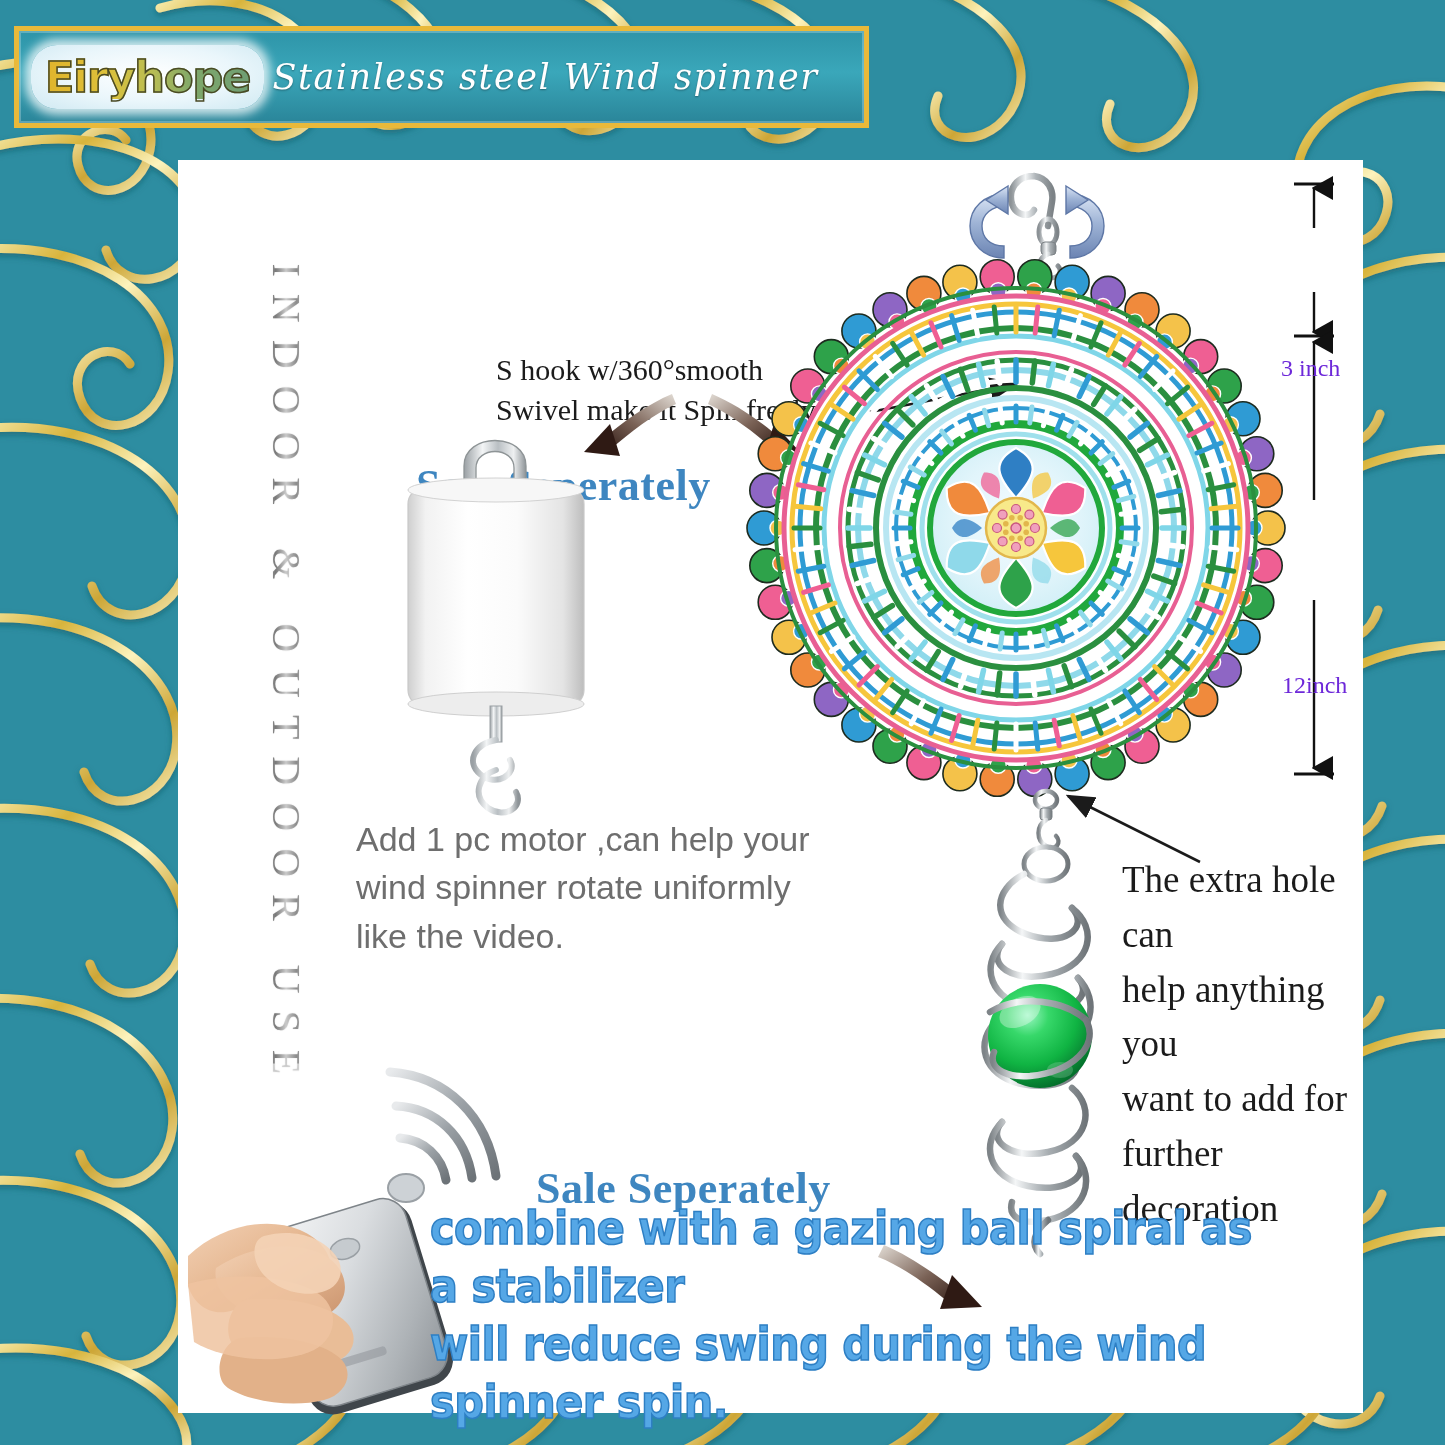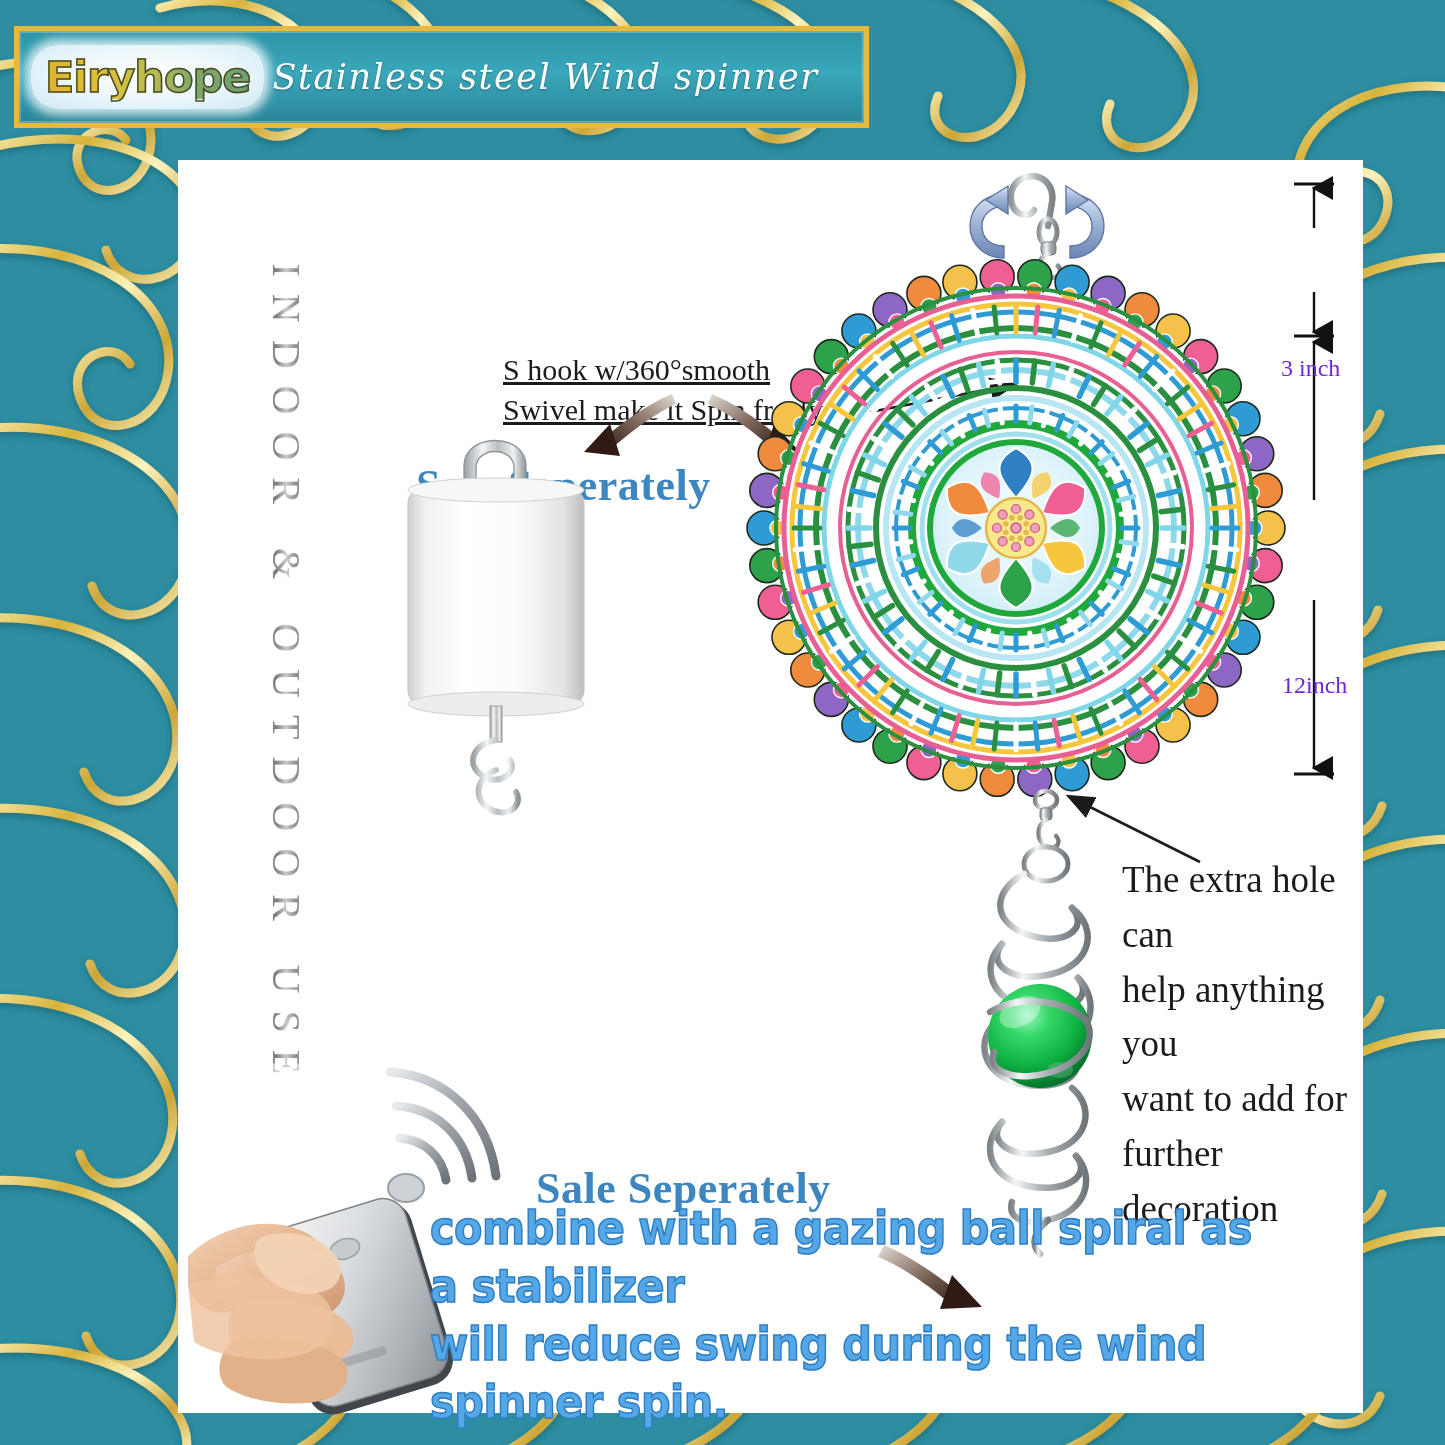--- a/index.html
+++ b/index.html
@@ -57,22 +57,22 @@
     transform:rotate(90deg);transform-origin:center center;
     font-family:"Liberation Serif",serif;
     font-size:40px;letter-spacing:17px;white-space:nowrap;
     background:linear-gradient(180deg,#e4e4e4 0%,#9a9a9a 28%,#ffffff 50%,#7c7c7c 72%,#d8d8d8 100%);
     -webkit-background-clip:text;background-clip:text;color:transparent;
     text-shadow:0 0 1px rgba(120,120,120,.4);
   }
 
   
   .callout-top{
-    position:absolute;left:325px;top:190px;width:420px;
-    font-size:30px;color:#1b1b1b;line-height:1.32;text-decoration:underline;
+    position:absolute;left:318px;top:190px;width:420px;
+    font-size:30px;color:#1b1b1b;line-height:1.32;
   }
   .sale-1{
     position:absolute;left:238px;top:300px;
     font-size:44px;font-weight:bold;color:#3e86c0;letter-spacing:.5px;
   }
   .sale-2{
     position:absolute;left:358px;top:1003px;
     font-size:44px;font-weight:bold;color:#3e86c0;letter-spacing:.5px;
   }
   .motor-desc{
@@ -233,20 +233,25 @@
     <rect x="30" y="70" width="176" height="218" rx="16" fill="url(#mbody)" stroke="#c9c9c9" stroke-width="1.2"></rect>
     <ellipse cx="118" cy="72" rx="88" ry="12" fill="#f7f7f7" stroke="#d2d2d2" stroke-width="1"></ellipse>
     <ellipse cx="118" cy="286" rx="88" ry="12" fill="#ededed" stroke="#cfcfcf" stroke-width="1"></ellipse>
 
     <rect x="112" y="288" width="12" height="36" fill="url(#chrome)" stroke="#9aa0a4" stroke-width="1"></rect>
 
     <path d="M118,322 C96,326 88,344 102,356 C118,370 140,356 132,342
              M118,352 C100,358 94,378 110,390 C128,402 146,388 138,374" fill="none" stroke="url(#chrome)" stroke-width="6" stroke-linecap="round"></path>
   </svg>
 
+  <div class="motor-desc">
+    <div>Add 1 pc motor ,can help your</div>
+    <div>wind spinner rotate uniformly</div>
+    <div>like the video.</div>
+  </div>
 
   <div class="sale-2">Sale Seperately</div>
 
   <svg style="position:absolute;left:700px;top:1075px;" width="110" height="80">
     <path d="M6,10 C34,22 62,42 84,60 L74,70 C52,52 26,32 0,22 Z" fill="url(#brn2)"></path>
     <path d="M74,40 L104,72 L62,74 Z" fill="#2f1a14"></path>
   </svg>
 
   <svg style="position:absolute;left:772px;top:6px;" width="170" height="118">
     <defs>

